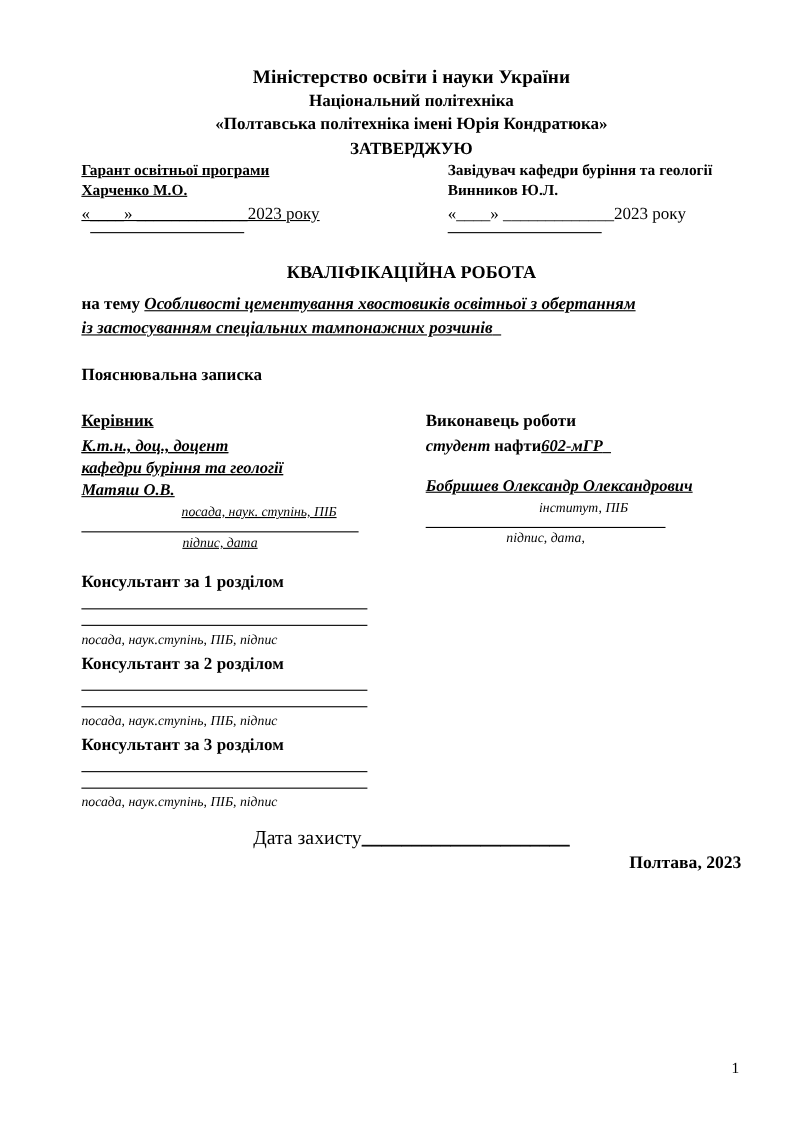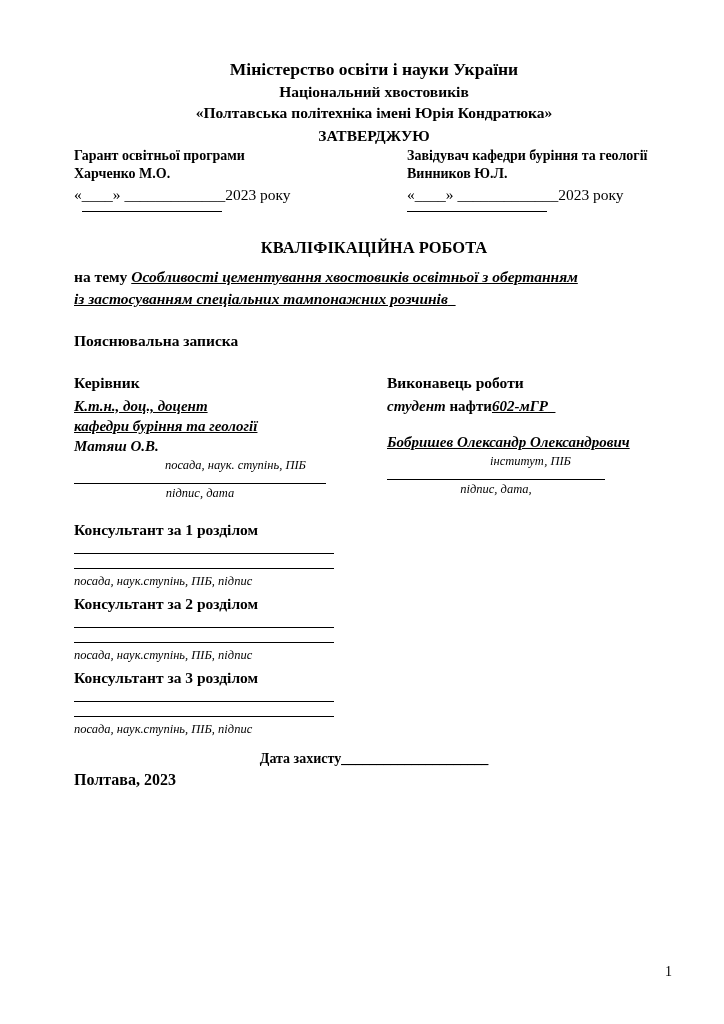--- a/index.html
+++ b/index.html
@@ -39,21 +39,21 @@
 
   .intro { margin-top: 24px; font-size: 15.5px; line-height: 20.5px; }
 
   .approve { text-align: center; font-weight: bold; font-size: 15.5px; margin-top: 4px; }
 
   .two-col {
     display: flex;
     width: 100%;
     margin-top: 2px;
   }
-  .col-l { width: 333px; }
+  .col-l { width: 333px; text-decoration: underline; }
   .col-r { width: 267px; }
 
   .sig-line-row {
     display: flex;
     width: 100%;
     margin-top: 6px;
   }
   .dashline {
     border-bottom: 1px solid #000;
     height: 0;
@@ -120,51 +120,51 @@
     margin-top: 14px;
   }
   .consult-caption {
     font-style: italic;
     font-size: 12.5px;
     margin-top: 5px;
   }
 
   .defense {
     text-align: center;
-    font-weight: bold;
-    font-size: 14px;
+    font-weight: normal;
+    font-size: 18px;
     margin-top: 14px;
   }
   .defense .uline {
     text-decoration: underline;
     letter-spacing: 0;
   }
   .city {
-    text-align: left;
+    text-align: right;
     font-weight: bold;
     font-size: 16px;
     margin-top: 4px;
   }
   .pagenum {
     position: absolute;
     right: 52px;
     bottom: 44px;
     font-size: 14px;
   }
   .inline-uline { text-decoration: underline; text-align: right; }
 </style>
 </head>
 <body>
 
 <div class="page">
   <div class="content">
 
     <div class="title-block">
       <div class="title-main">Міністерство освіти і науки України</div>
-      <div class="title-sub">Національний хвостовиків</div>
+      <div class="title-sub">Національний політехніка</div>
       <div class="title-sub">«Полтавська політехніка імені Юрія Кондратюка»</div>
     </div>
 
 
     <div class="approve">ЗАТВЕРДЖУЮ</div>
 
     <div class="two-col">
       <div class="col-l">
         <div class="t14 b">Гарант освітньої програми</div>
         <div class="t14 b">Харченко М.О.</div>

